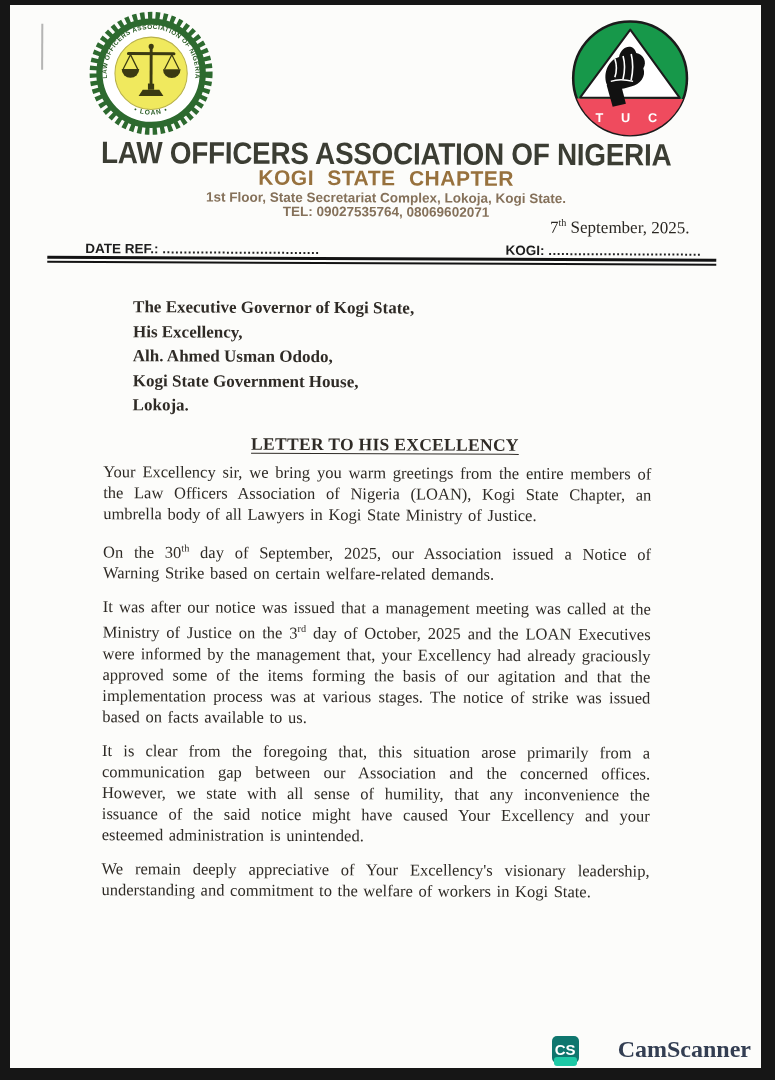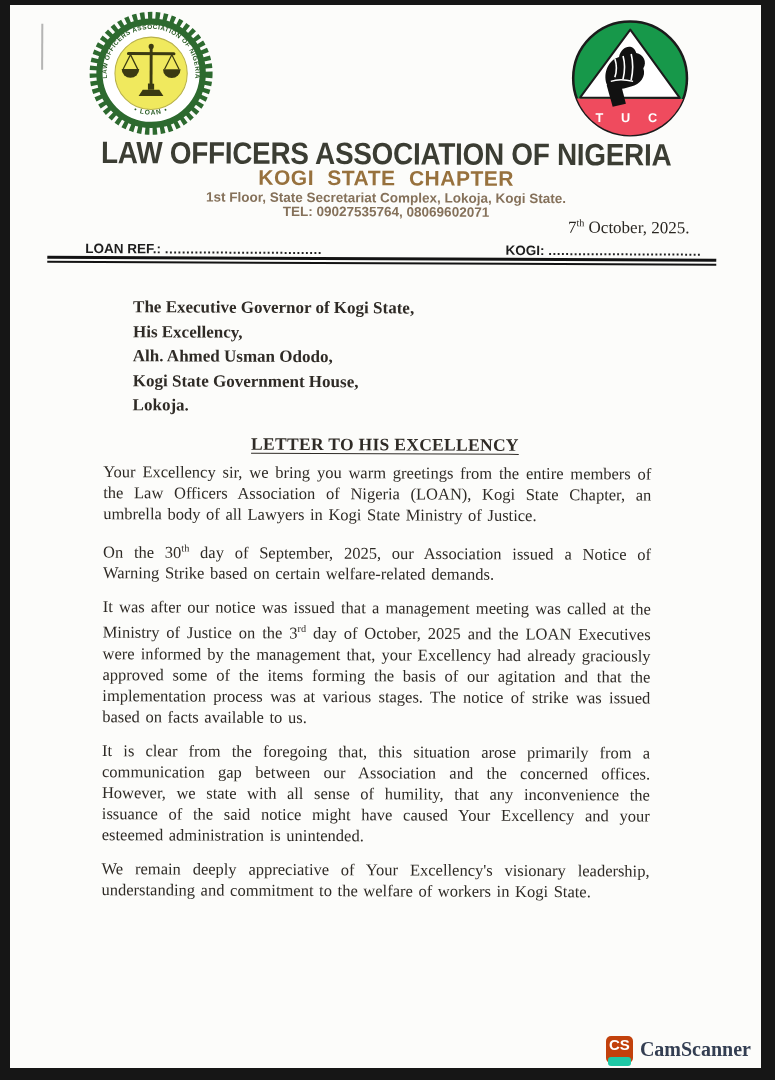--- a/index.html
+++ b/index.html
@@ -85,32 +85,32 @@
   }
   .bodytext p.para sup { font-size: 0.62em; }
 
   
   .camscanner {
     position: absolute; right: 24px; bottom: 17px;
     display: flex; align-items: center; gap: 7px;
   }
   .cs-icon {
     position: relative; width: 27px; height: 27px;
-    background: #c2410c; border-radius: 5px;
-    display: flex; justify-content: center;
+    background: #0f766e; border-radius: 5px;
+    display: flex; align-items: center; justify-content: center;
     font-family: "Liberation Sans", sans-serif; font-weight: bold;
     font-size: 15px; color: #fff; z-index: 1;
   }
   .cs-icon::after {
     content: ""; position: absolute; left: 2px; right: 2px; bottom: -3px;
     height: 9px; background: #1ec9a6; border-radius: 3px; z-index: -1;
   }
   .cs-label {
     font-family: "Liberation Serif", serif; font-weight: 600;
-    font-size: 20px; color: #333e52;
+    font-size: 24px; color: #333e52; margin-left: 32px;
   }
 </style>
 </head>
 <body>
 
 <div class="frame">
   <div class="page">
     <div class="letter">
 
       <div class="scan-artifact"></div>
@@ -154,24 +154,24 @@
           <path d="M 44 63 C 50 61, 58 61, 66 63" fill="none" stroke="#fff" stroke-width="1.4"></path>
         </g>
         <text x="63" y="103" text-anchor="middle" font-family="Liberation Sans, sans-serif" font-size="12.5" font-weight="bold" fill="#ffffff" letter-spacing="7">T U C</text>
       </svg>
 
       <div class="org-title">LAW OFFICERS ASSOCIATION OF NIGERIA</div>
       <div class="chapter">KOGI STATE CHAPTER</div>
       <div class="addr-line">1st Floor, State Secretariat Complex, Lokoja, Kogi State.</div>
       <div class="tel-line">TEL: 09027535764, 08069602071</div>
 
-      <div class="written-date"><span>7</span><sup>th</sup><span> October, 2025.</span></div>
+      <div class="written-date"><span>7</span><sup>th</sup><span> September, 2025.</span></div>
 
       <div class="ref-row">
-        <span><span>LOAN REF.:</span> <span class="dots">.....................................</span></span>
+        <span><span>DATE REF.:</span> <span class="dots">.....................................</span></span>
         <span><span>KOGI:</span> <span class="dots">....................................</span></span>
       </div>
 
       <div class="header-rule"></div>
 
       <div class="content">
         <div class="recipient">
           <div>The Executive Governor of Kogi State,</div>
           <div>His Excellency,</div>
           <div>Alh. Ahmed Usman Ododo,</div>

